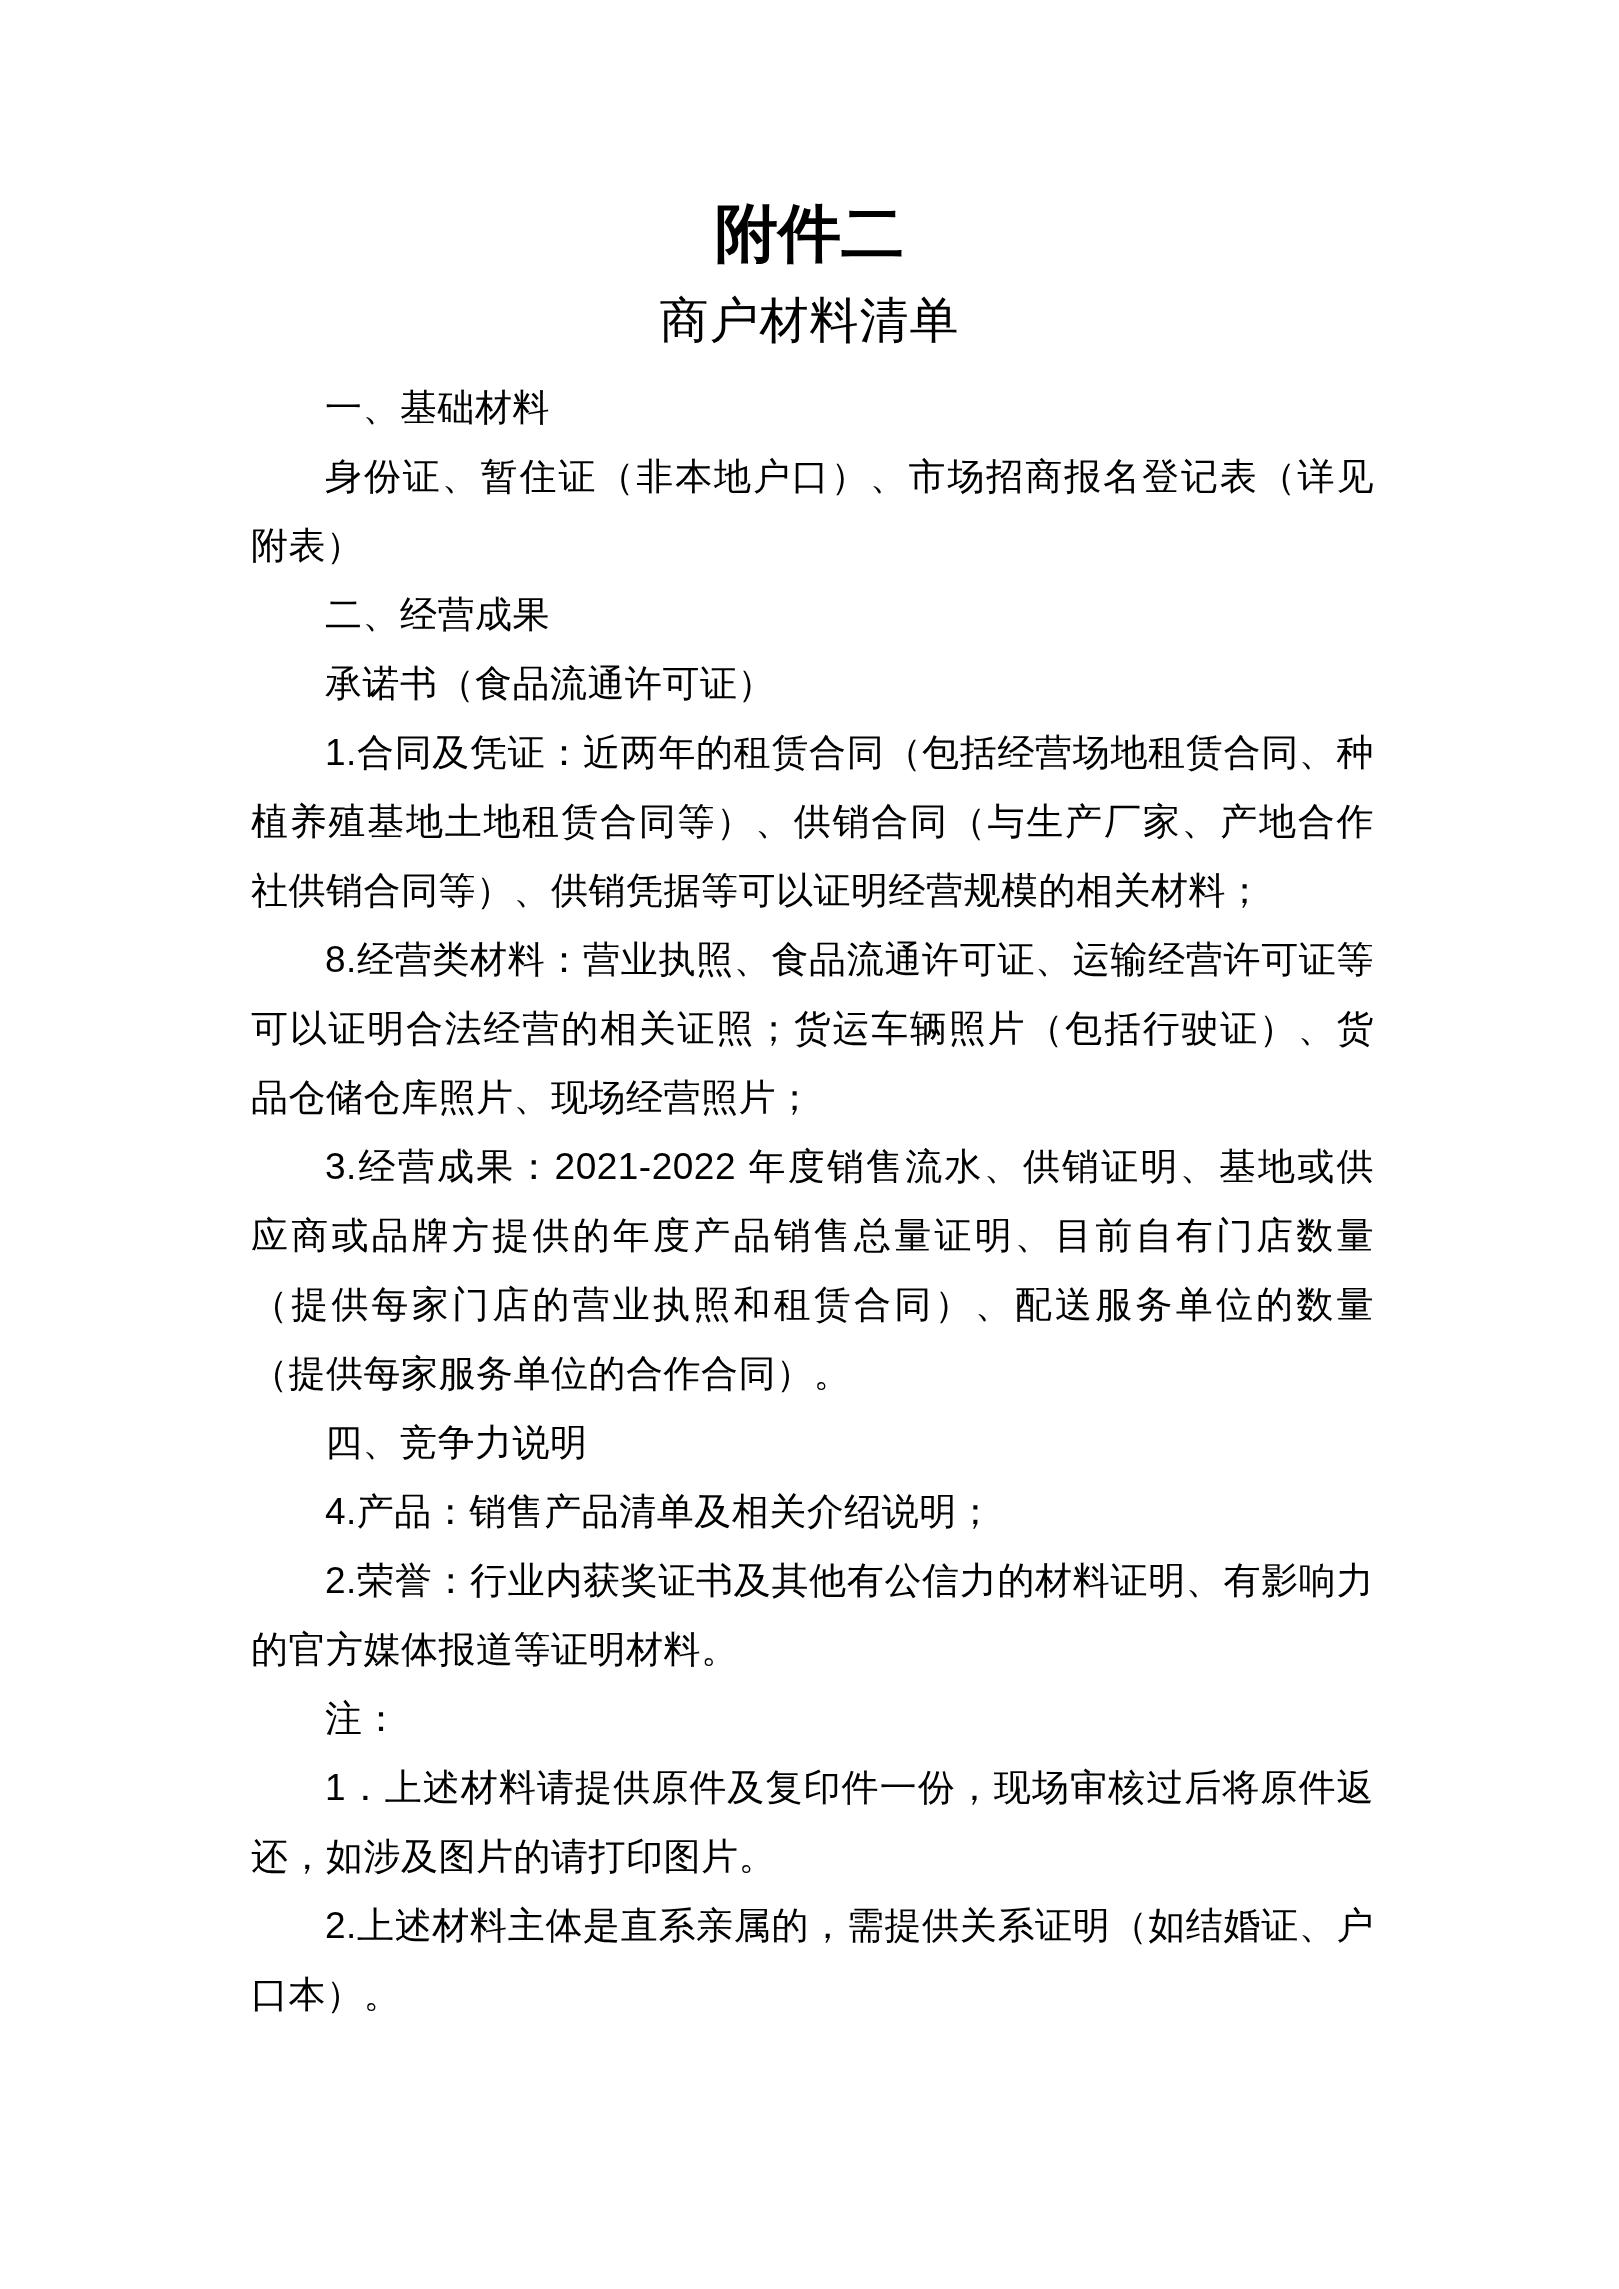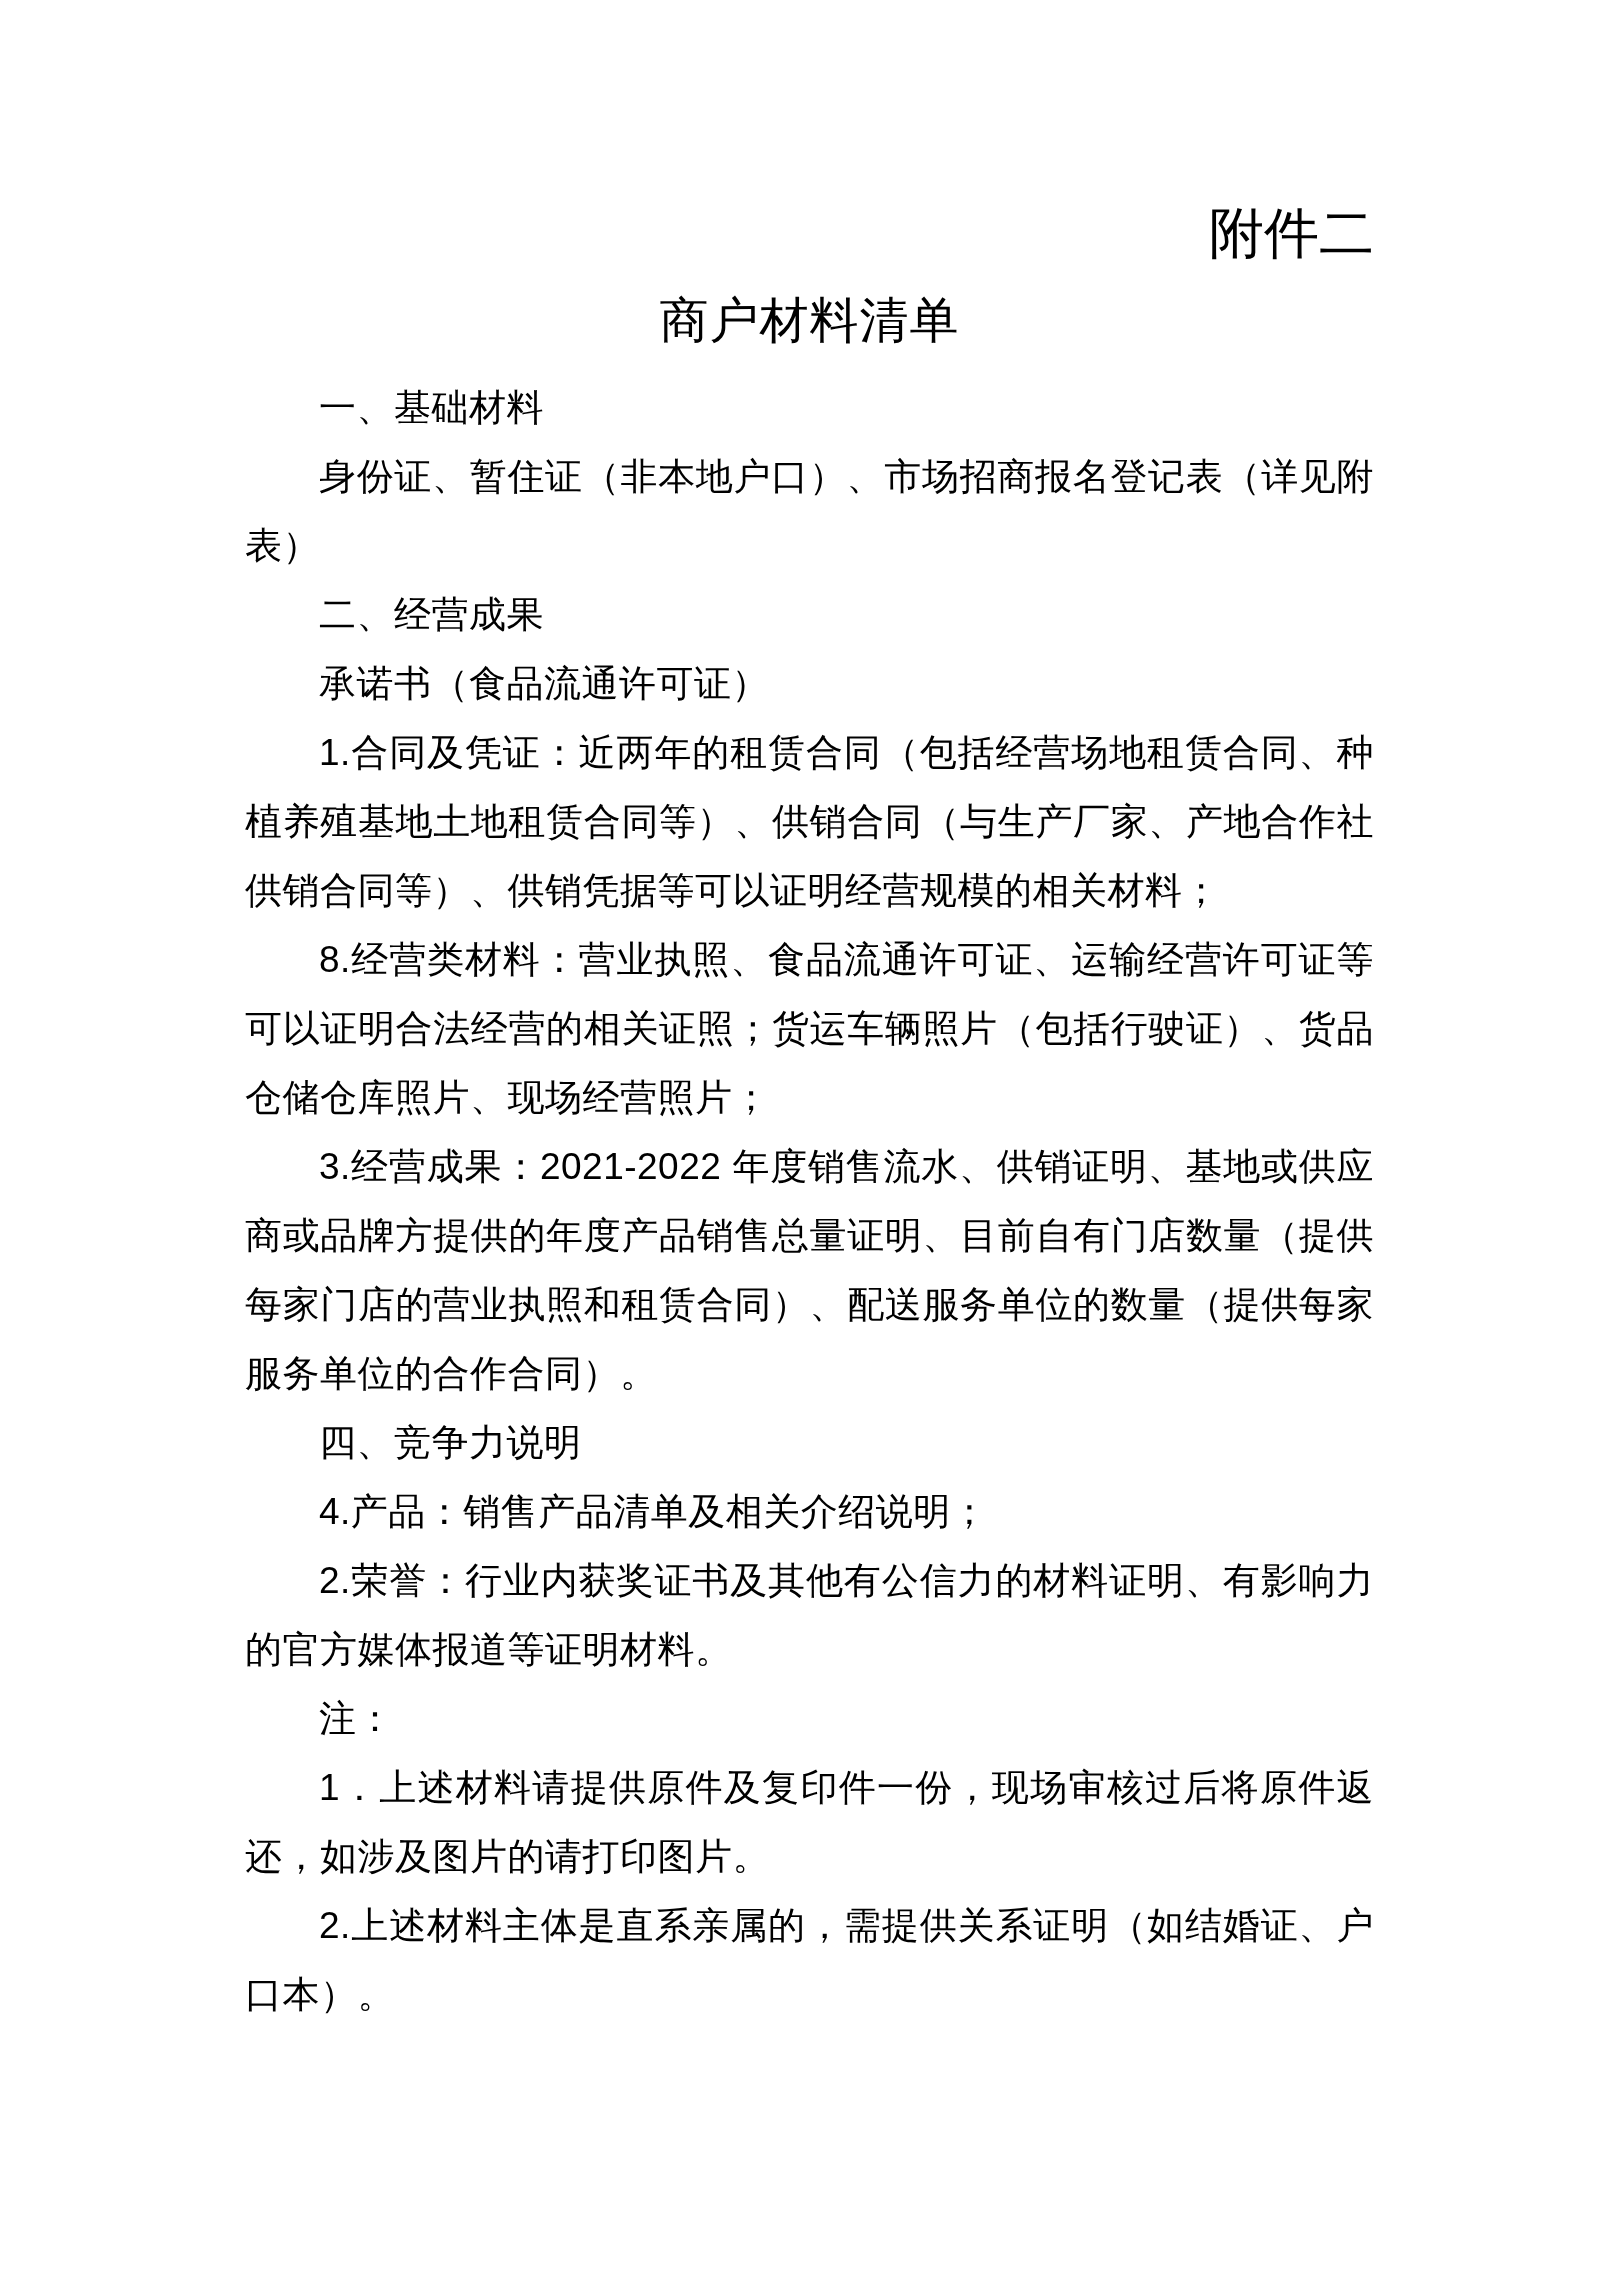--- a/index.html
+++ b/index.html
@@ -13,24 +13,24 @@
     height: 2290px;
     margin: 0 auto;
     background: #ffffff;
     color: #000000;
     font-family: "Liberation Sans", "DejaVu Sans", sans-serif;
     box-sizing: border-box;
     padding: 199px 245px 0 245px;
     overflow: hidden;
   }
   .attachment-label {
-    font-size: 55px;
+    font-size: 63px;
     line-height: 69px;
-    font-weight: 400;
-    text-align: right;
+    font-weight: 700;
+    text-align: center;
   }
   .doc-title {
     font-size: 49px;
     line-height: 69px;
     font-weight: 400;
     text-align: center;
     margin: 17.6px 0 0 0;
     letter-spacing: 1px;
   }
   .doc-body {
@@ -39,20 +39,21 @@
   .para {
     margin: 0;
     font-size: 37px;
     line-height: 69px;
     font-weight: 400;
     text-align: justify;
     letter-spacing: 0.5px;
   }
   .para.indent {
     text-indent: 2em;
+    margin-left: 6px;
   }
 </style>
 </head>
 <body>
 
 <div class="page">
   <div class="attachment-label">附件二</div>
   <h1 class="doc-title">商户材料清单</h1>
   <main class="doc-body">
       <p class="para indent">一、基础材料</p>

